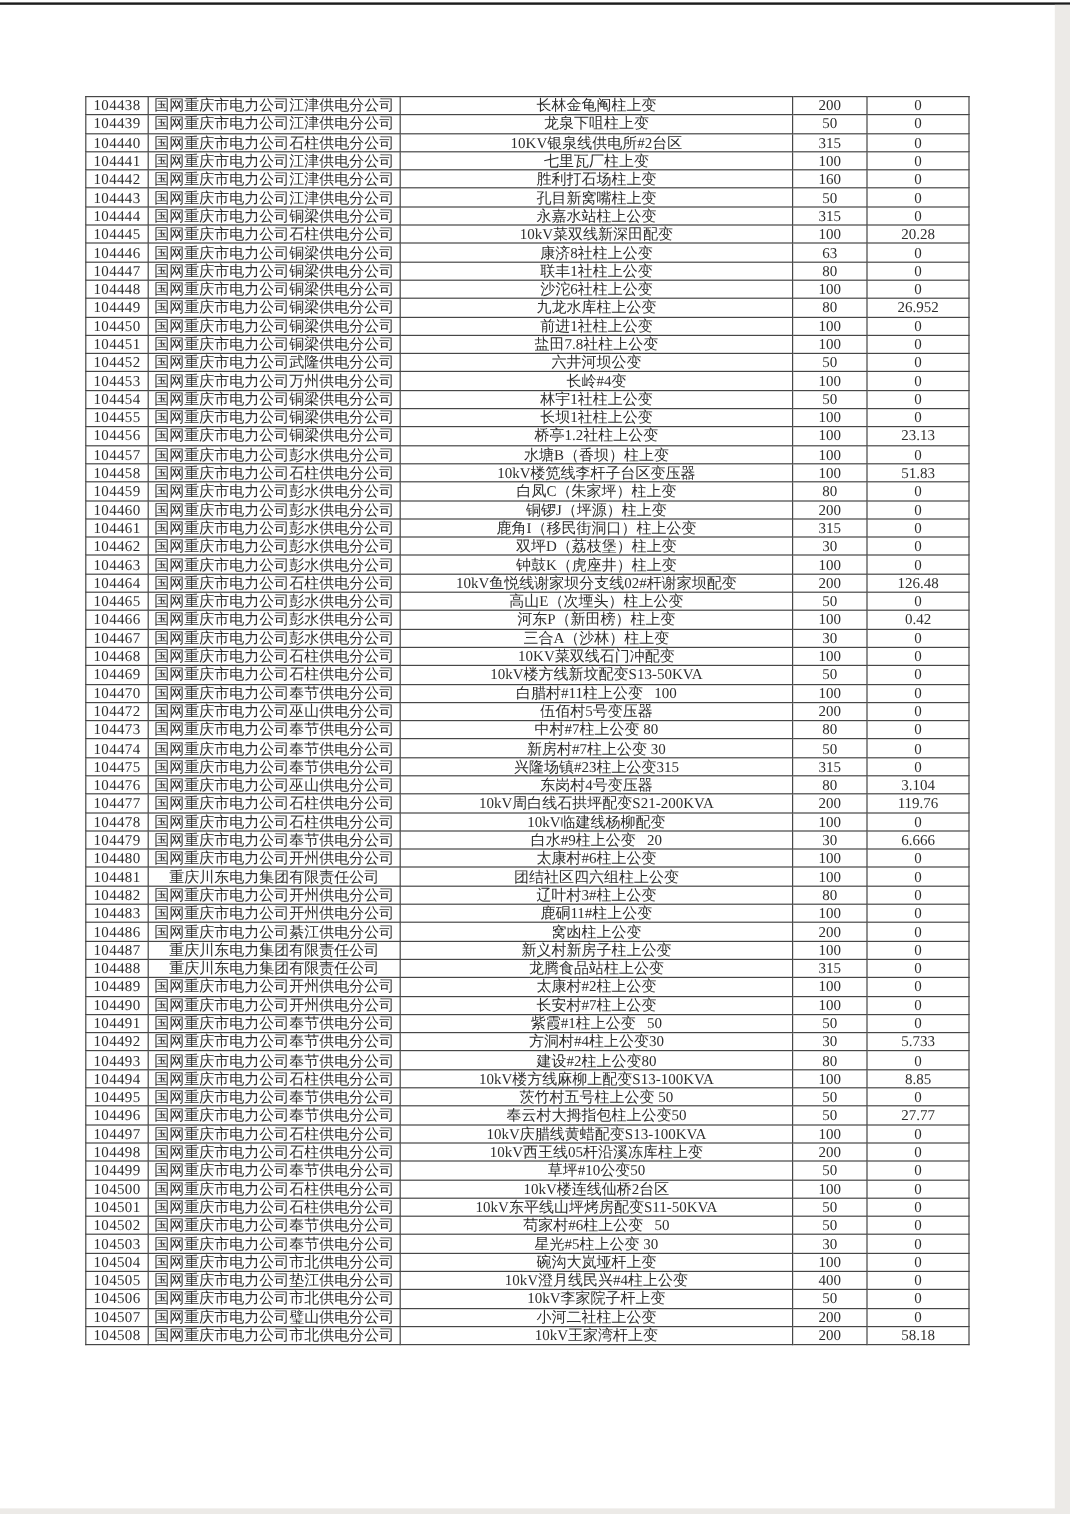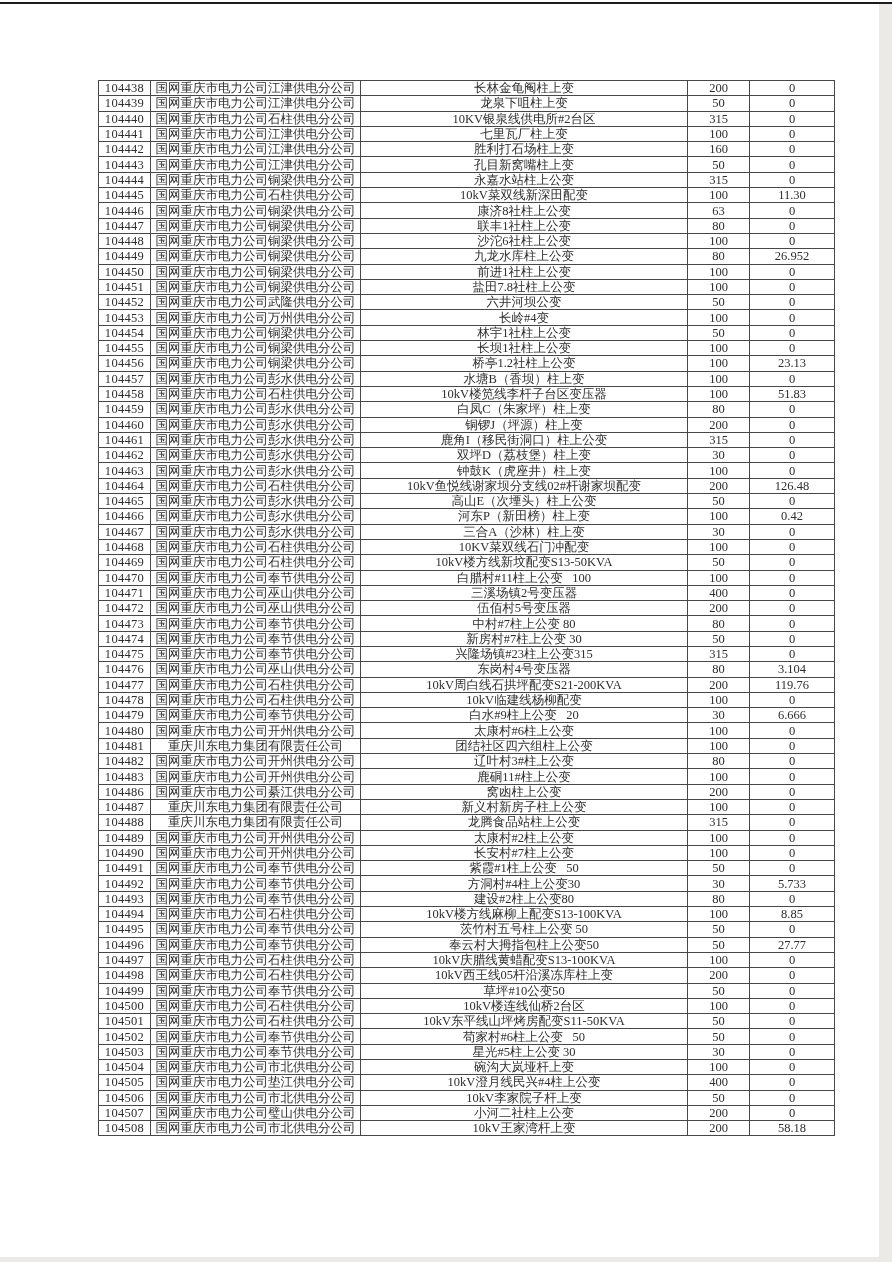--- a/index.html
+++ b/index.html
@@ -13,21 +13,21 @@
   body{
     width:892px;height:1262px;position:relative;overflow:hidden;
     background:var(--page-bg);
     font-family:"Liberation Serif","DejaVu Serif",serif;
     color:var(--text-color);
   }
   .top-line{position:absolute;top:2px;left:0;width:892px;height:2px;background:var(--topline-color);}
   .right-strip{position:absolute;top:4px;right:0;width:13px;height:1258px;background:var(--edge-color);}
   .bottom-strip{position:absolute;bottom:0;left:0;width:892px;height:5px;background:var(--edge-color);}
   table.data{
-    position:absolute;left:98px;top:80px;width:736px;
+    position:absolute;left:71px;top:80px;width:736px;
     border-collapse:collapse;table-layout:fixed;
   }
   table.data, table.data td{
     border:1px solid var(--border-color);
   }
   table.data td{
     height:14.3px;line-height:14px;padding:0 2px;
     font-size:12.5px;text-align:center;vertical-align:middle;
     overflow:hidden;white-space:pre;
   }
@@ -101,21 +101,21 @@
         <td class="col-company">国网重庆市电力公司铜梁供电分公司</td>
         <td class="col-name">永嘉水站柱上公变</td>
         <td class="col-capacity">315</td>
         <td class="col-value">0</td>
       </tr>
       <tr>
         <td class="col-id">104445</td>
         <td class="col-company">国网重庆市电力公司石柱供电分公司</td>
         <td class="col-name">10kV菜双线新深田配变</td>
         <td class="col-capacity">100</td>
-        <td class="col-value">11.30</td>
+        <td class="col-value">20.28</td>
       </tr>
       <tr>
         <td class="col-id">104446</td>
         <td class="col-company">国网重庆市电力公司铜梁供电分公司</td>
         <td class="col-name">康济8社柱上公变</td>
         <td class="col-capacity">63</td>
         <td class="col-value">0</td>
       </tr>
       <tr>
         <td class="col-id">104447</td>
@@ -276,27 +276,20 @@
         <td class="col-company">国网重庆市电力公司石柱供电分公司</td>
         <td class="col-name">10kV楼方线新坟配变S13-50KVA</td>
         <td class="col-capacity">50</td>
         <td class="col-value">0</td>
       </tr>
       <tr>
         <td class="col-id">104470</td>
         <td class="col-company">国网重庆市电力公司奉节供电分公司</td>
         <td class="col-name">白腊村#11柱上公变   100</td>
         <td class="col-capacity">100</td>
-        <td class="col-value">0</td>
-      </tr>
-      <tr>
-        <td class="col-id">104471</td>
-        <td class="col-company">国网重庆市电力公司巫山供电分公司</td>
-        <td class="col-name">三溪场镇2号变压器</td>
-        <td class="col-capacity">400</td>
         <td class="col-value">0</td>
       </tr>
       <tr>
         <td class="col-id">104472</td>
         <td class="col-company">国网重庆市电力公司巫山供电分公司</td>
         <td class="col-name">伍佰村5号变压器</td>
         <td class="col-capacity">200</td>
         <td class="col-value">0</td>
       </tr>
       <tr>

